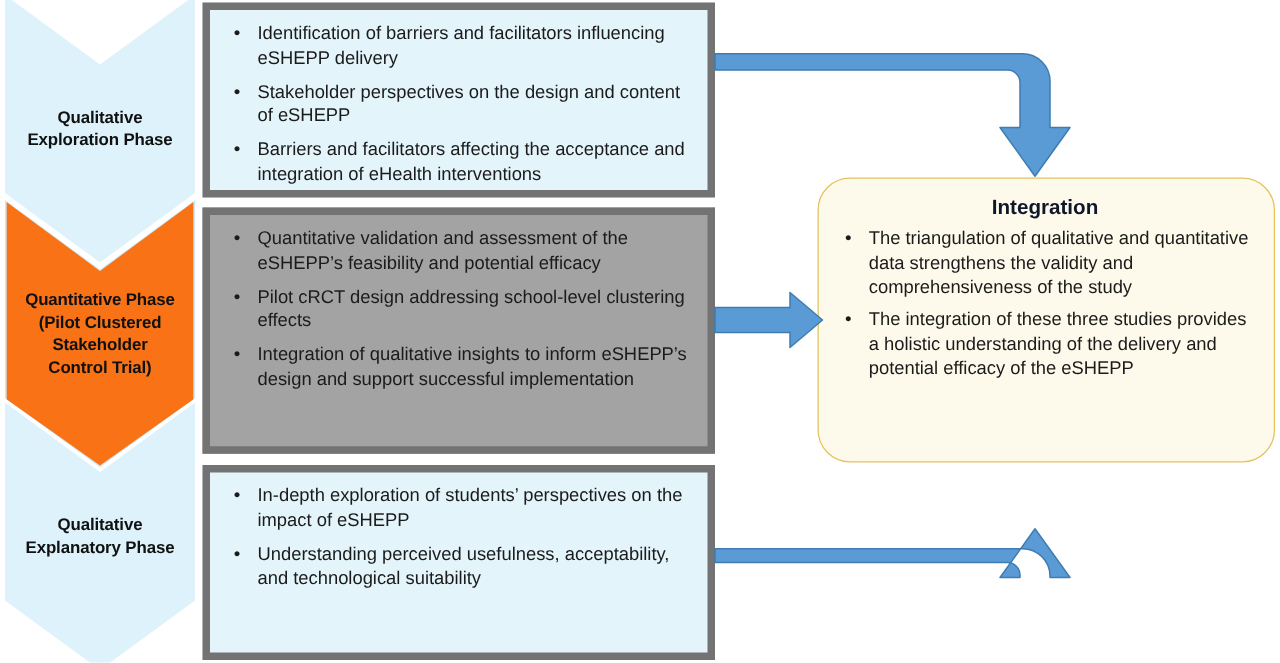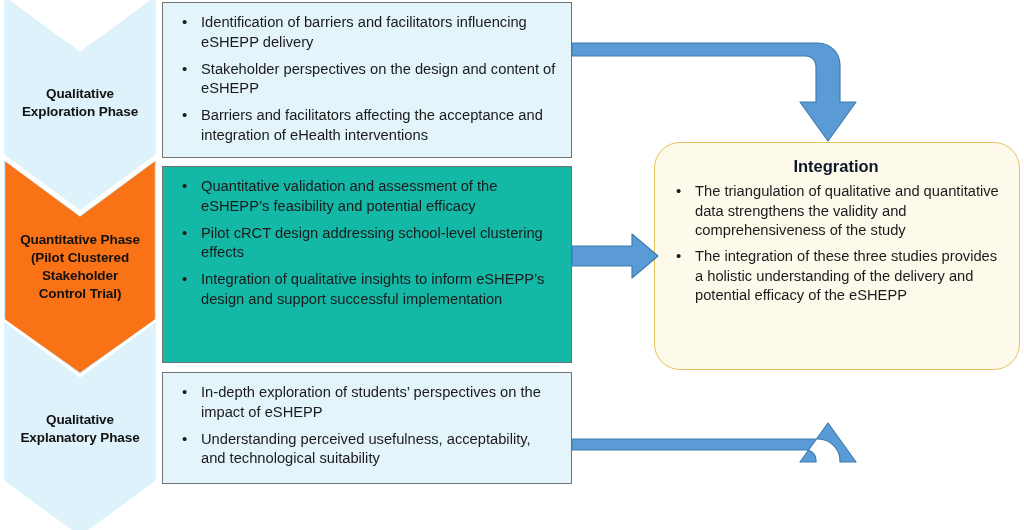--- a/index.html
+++ b/index.html
@@ -62,26 +62,26 @@
     -webkit-clip-path: polygon(1.2px 1.6px, 50% calc(26% + 1.1px), calc(100% - 1.2px) 1.6px, calc(100% - 1.2px) calc(74% + 1.1px), 50% calc(100% - 1.6px), 1.2px calc(74% + 1.1px));
     clip-path: polygon(1.2px 1.6px, 50% calc(26% + 1.1px), calc(100% - 1.2px) 1.6px, calc(100% - 1.2px) calc(74% + 1.1px), 50% calc(100% - 1.6px), 1.2px calc(74% + 1.1px));
   }
 
   
   .phase-box {
     position: absolute;
     left: 162px;
     width: 410px;
     box-sizing: border-box;
-    border: 1px solid #737373;
+    border: 6px solid #737373;
     padding: 10px 14px 10px 16px;
   }
   #phase-box-1 { top: 2px;   height: 156px; background: #e3f4fb; }
-  #phase-box-2 { top: 166px; height: 197px; background: #14b8a6; }
-  #phase-box-3 { top: 372px; height: 112px; background: #e3f4fb; }
+  #phase-box-2 { top: 166px; height: 197px; background: #a3a3a3; }
+  #phase-box-3 { top: 372px; height: 156px; background: #e3f4fb; }
 
   ul.bullets {
     margin: 0;
     padding: 0;
     list-style: none;
   }
   ul.bullets li {
     position: relative;
     padding-left: 22px;
     margin: 0 0 7px 0;

